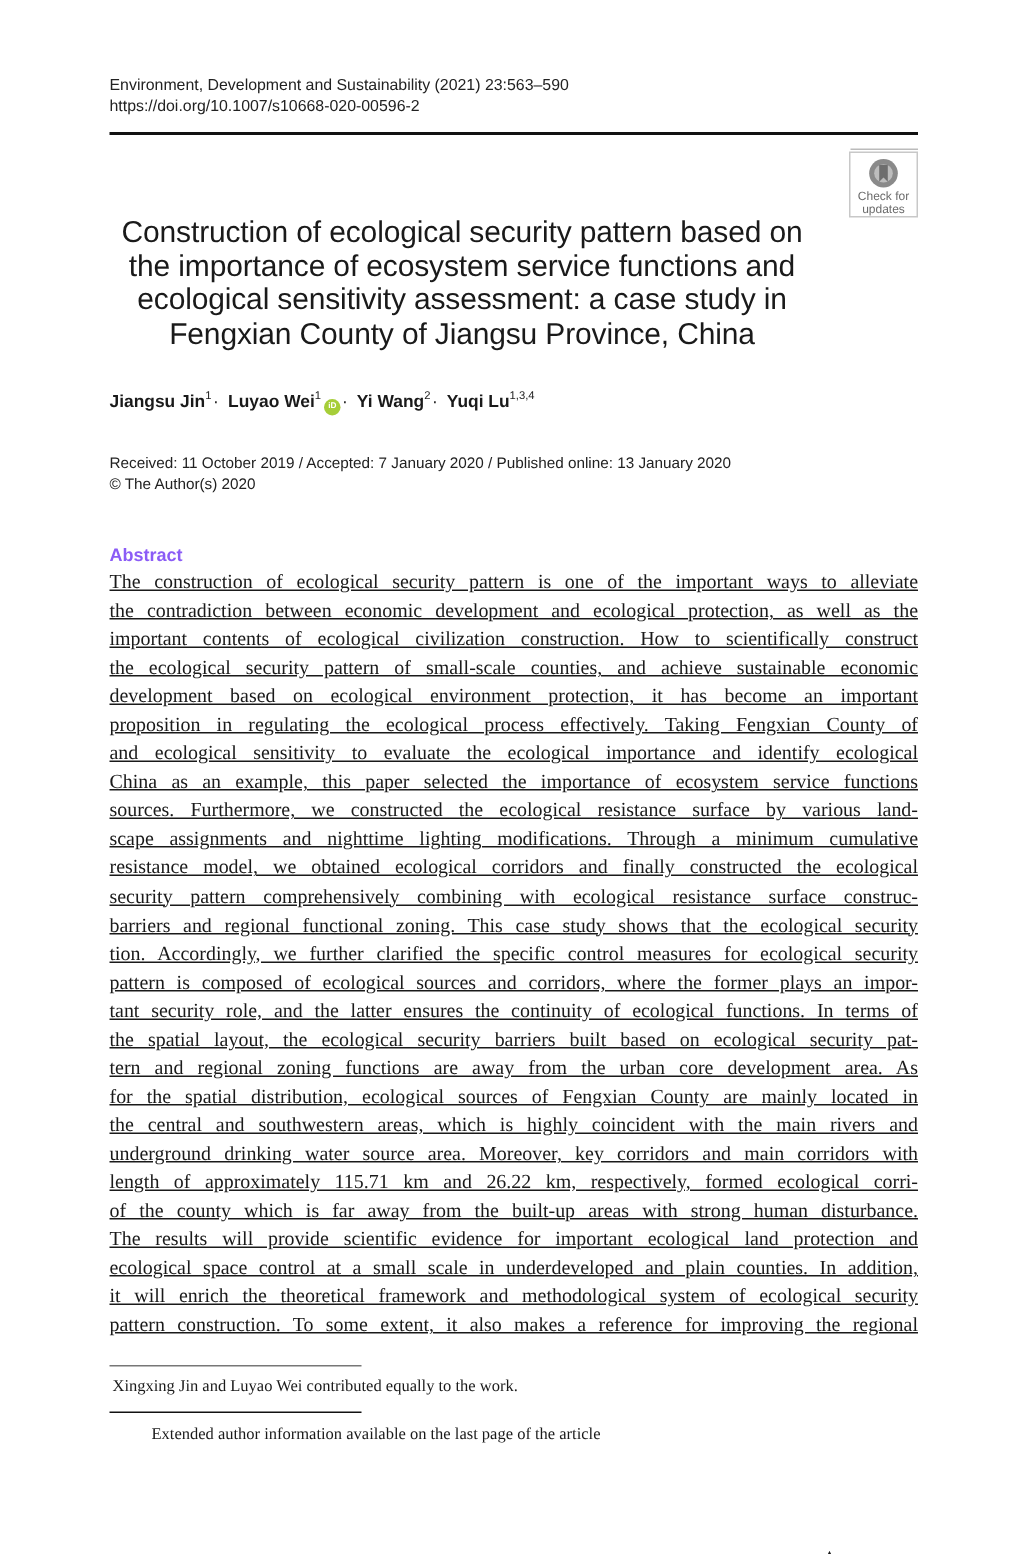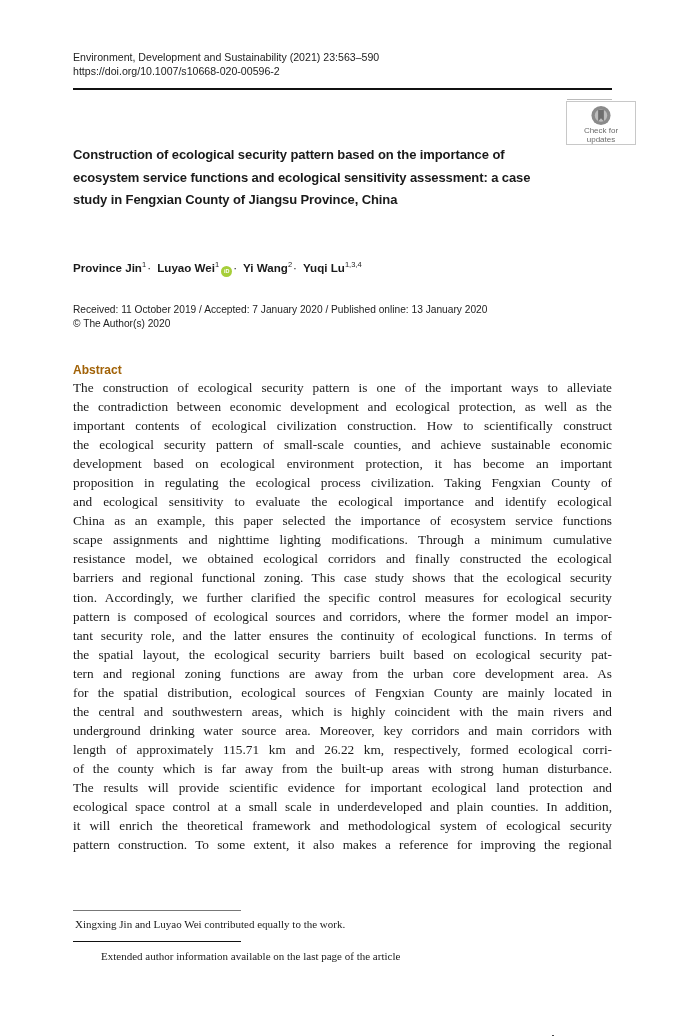--- a/index.html
+++ b/index.html
@@ -13,34 +13,34 @@
     }
     .header-rule {
       position: absolute; left: 73px; top: 88px; width: 539px; height: 2px;
       background: #111;
     }
     .badge-rule {
       position: absolute; left: 567px; top: 99px; width: 45px; height: 1px;
       background: #bbb;
     }
     .crossmark {
-      position: absolute; left: 566px; top: 101px; width: 70px; height: 44px;
+      position: absolute; left: 566px; top: 101px; width: 46px; height: 44px;
       border: 1px solid #c8c8c8; background: #fff;
       display: flex; flex-direction: column; align-items: center;
     }
     .crossmark svg { margin-top: 3px; }
     .crossmark .cm-text {
       font-family: "Liberation Sans", sans-serif; font-size: 8px; line-height: 8px;
       color: #6b6b6b; text-align: center; margin-top: 1px;
     }
 
     .title {
       position: absolute; left: 73px; top: 144px; width: 470px;
-      font-family: "Liberation Sans", sans-serif; font-weight: bold;
-      font-size: 13px; line-height: 22.5px; color: #1a1a1a; letter-spacing: -0.1px;
+      font-family: "Liberation Sans", sans-serif; font-weight: normal;
+      font-size: 20px; line-height: 22.5px; color: #1a1a1a; letter-spacing: -0.1px; text-align: center;
     }
 
     .authors {
       position: absolute; left: 73px; top: 260px;
       font-family: "Liberation Sans", sans-serif; font-weight: bold;
       font-size: 11.6px; line-height: 16px; color: #1a1a1a; white-space: nowrap;
     }
     .authors sup { font-size: 7.5px; font-weight: normal; vertical-align: 5px; line-height: 0; }
     .authors .sep { font-weight: normal; margin: 0 3px 0 1px; }
     .orcid {
@@ -49,26 +49,26 @@
       text-align: center; line-height: 11px; vertical-align: -1px; margin-left: 2px;
     }
 
     .dates {
       position: absolute; left: 73px; top: 303px;
       font-family: "Liberation Sans", sans-serif; font-size: 10.2px; line-height: 14px; color: #222;
     }
 
     .abstract-heading {
       position: absolute; left: 73px; top: 363px;
-      font-family: "Liberation Sans", sans-serif; font-weight: bold; font-size: 12px; color: #a16207;
+      font-family: "Liberation Sans", sans-serif; font-weight: bold; font-size: 12px; color: #8b5cf6;
     }
     .abstract-body {
       position: absolute; left: 73px; top: 378px; width: 539px;
       font-family: "Liberation Serif", serif; font-size: 13.3px; line-height: 19.05px;
-      color: #1a1a1a; text-align: justify; hyphens: manual;
+      color: #1a1a1a; text-align: justify; hyphens: manual; text-decoration: underline;
     }
     .abstract-body .line { display: block; text-align: justify; text-align-last: justify; white-space: nowrap; height: 19.05px; }
 
     .fn-rule1 {
       position: absolute; left: 73px; top: 910px; width: 168px; height: 1px; background: #777;
     }
     .fn-text1 {
       position: absolute; left: 75px; top: 918px;
       font-family: "Liberation Serif", serif; font-size: 11px; color: #1a1a1a;
     }
@@ -103,46 +103,48 @@
     <circle cx="11" cy="11" r="6.5" fill="#bdbdbd"></circle>
     <path d="M8 5 L8 17 L11 14 L14 17 L14 5 Z" fill="#6e6e6e"></path>
   </svg>
   <div class="cm-text">Check for</div>
   <div class="cm-text">updates</div>
 </div>
 
 <h1 class="title">Construction of ecological security pattern based on the importance of ecosystem service functions and ecological sensitivity assessment: a case study in Fengxian County of Jiangsu Province, China</h1>
 
 <div class="authors">
-  <span>Province Jin</span><sup>1</sup><span class="sep">·</span>
+  <span>Jiangsu Jin</span><sup>1</sup><span class="sep">·</span>
   <span>Luyao Wei</span><sup>1</sup><span class="orcid">iD</span><span class="sep">·</span>
   <span>Yi Wang</span><sup>2</sup><span class="sep">·</span>
   <span>Yuqi Lu</span><sup>1,3,4</sup>
 </div>
 
 <div class="dates">
   <div>Received: 11 October 2019 / Accepted: 7 January 2020 / Published online: 13 January 2020</div>
   <div>© The Author(s) 2020</div>
 </div>
 
 <h2 class="abstract-heading">Abstract</h2>
 <div class="abstract-body" id="abstract-body">
     <span class="line">The construction of ecological security pattern is one of the important ways to alleviate</span>
     <span class="line">the contradiction between economic development and ecological protection, as well as the</span>
     <span class="line">important contents of ecological civilization construction. How to scientifically construct</span>
     <span class="line">the ecological security pattern of small-scale counties, and achieve sustainable economic</span>
     <span class="line">development based on ecological environment protection, it has become an important</span>
-    <span class="line">proposition in regulating the ecological process civilization. Taking Fengxian County of</span>
+    <span class="line">proposition in regulating the ecological process effectively. Taking Fengxian County of</span>
     <span class="line">and ecological sensitivity to evaluate the ecological importance and identify ecological</span>
     <span class="line">China as an example, this paper selected the importance of ecosystem service functions</span>
+    <span class="line">sources. Furthermore, we constructed the ecological resistance surface by various land-</span>
     <span class="line">scape assignments and nighttime lighting modifications. Through a minimum cumulative</span>
     <span class="line">resistance model, we obtained ecological corridors and finally constructed the ecological</span>
+    <span class="line">security pattern comprehensively combining with ecological resistance surface construc-</span>
     <span class="line">barriers and regional functional zoning. This case study shows that the ecological security</span>
     <span class="line">tion. Accordingly, we further clarified the specific control measures for ecological security</span>
-    <span class="line">pattern is composed of ecological sources and corridors, where the former model an impor-</span>
+    <span class="line">pattern is composed of ecological sources and corridors, where the former plays an impor-</span>
     <span class="line">tant security role, and the latter ensures the continuity of ecological functions. In terms of</span>
     <span class="line">the spatial layout, the ecological security barriers built based on ecological security pat-</span>
     <span class="line">tern and regional zoning functions are away from the urban core development area. As</span>
     <span class="line">for the spatial distribution, ecological sources of Fengxian County are mainly located in</span>
     <span class="line">the central and southwestern areas, which is highly coincident with the main rivers and</span>
     <span class="line">underground drinking water source area. Moreover, key corridors and main corridors with</span>
     <span class="line">length of approximately 115.71 km and 26.22 km, respectively, formed ecological corri-</span>
     <span class="line">of the county which is far away from the built-up areas with strong human disturbance.</span>
     <span class="line">The results will provide scientific evidence for important ecological land protection and</span>
     <span class="line">ecological space control at a small scale in underdeveloped and plain counties. In addition,</span>

